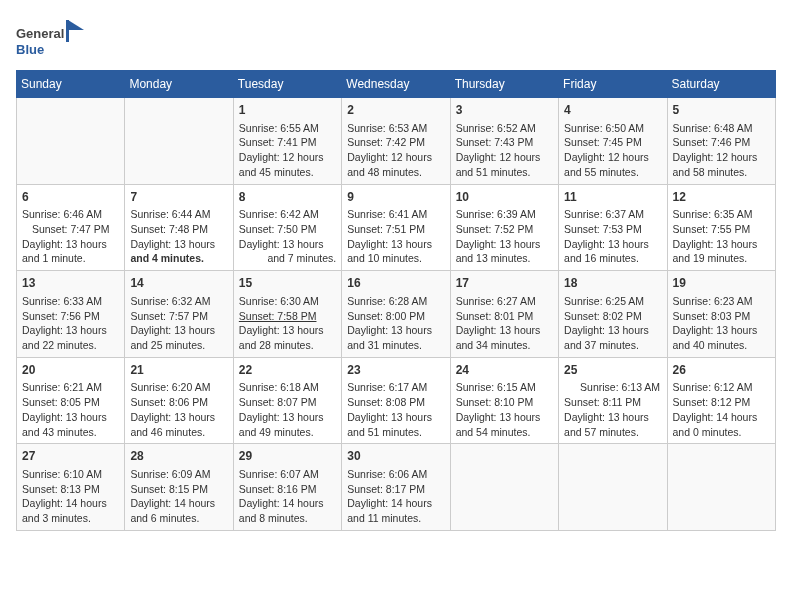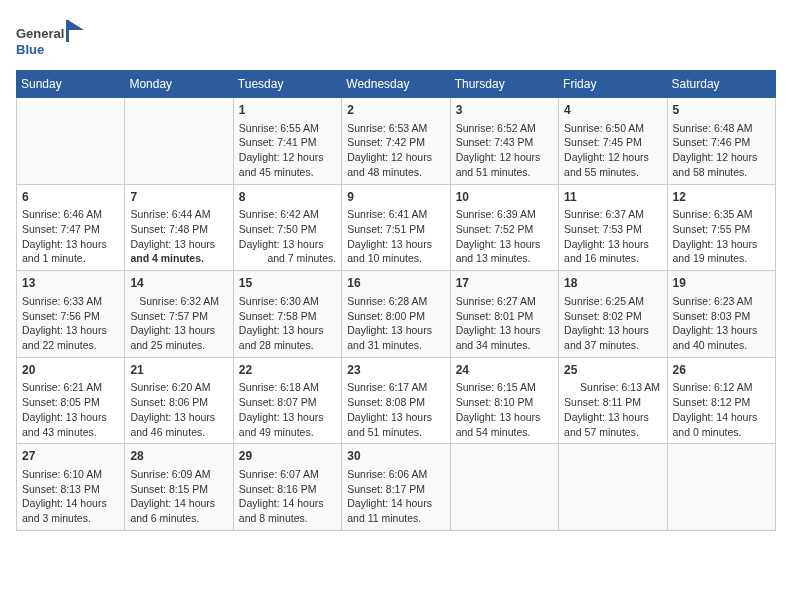--- a/index.html
+++ b/index.html
@@ -141,21 +141,21 @@
           <span style="display: block;">Sunrise: 6:48 AM</span>
           <span style="display: block;">Sunset: 7:46 PM</span>
           <span style="display: block;">Daylight: 12 hours</span>
           <span style="display: block;">and 58 minutes.</span>
         </td>
       </tr>
       <tr>
         <td>
           <span class="day-num">6</span>
           <span style="display: block;">Sunrise: 6:46 AM</span>
-          <span style="display: block;">Sunset: 7:47 PM</span>
+          <span style="display: block; text-align: center;">Sunset: 7:47 PM</span>
           <span style="display: block;">Daylight: 13 hours</span>
           <span style="display: block;">and 1 minute.</span>
         </td>
         <td>
           <span class="day-num">7</span>
           <span style="display: block;">Sunrise: 6:44 AM</span>
           <span style="display: block;">Sunset: 7:48 PM</span>
           <span style="display: block;">Daylight: 13 hours</span>
           <span style="display: block; font-weight: bold;">and 4 minutes.</span>
         </td>
@@ -198,29 +198,29 @@
       <tr>
         <td>
           <span class="day-num">13</span>
           <span style="display: block;">Sunrise: 6:33 AM</span>
           <span style="display: block;">Sunset: 7:56 PM</span>
           <span style="display: block;">Daylight: 13 hours</span>
           <span style="display: block;">and 22 minutes.</span>
         </td>
         <td>
           <span class="day-num">14</span>
-          <span style="display: block; text-align: center;">Sunrise: 6:32 AM</span>
+          <span style="display: block;">Sunrise: 6:32 AM</span>
           <span style="display: block;">Sunset: 7:57 PM</span>
           <span style="display: block;">Daylight: 13 hours</span>
           <span style="display: block;">and 25 minutes.</span>
         </td>
         <td>
           <span class="day-num">15</span>
           <span style="display: block;">Sunrise: 6:30 AM</span>
-          <span style="display: block;">Sunset: 7:58 PM</span>
+          <span style="display: block; text-decoration: underline;">Sunset: 7:58 PM</span>
           <span style="display: block;">Daylight: 13 hours</span>
           <span style="display: block;">and 28 minutes.</span>
         </td>
         <td>
           <span class="day-num">16</span>
           <span style="display: block;">Sunrise: 6:28 AM</span>
           <span style="display: block;">Sunset: 8:00 PM</span>
           <span style="display: block;">Daylight: 13 hours</span>
           <span style="display: block;">and 31 minutes.</span>
         </td>

